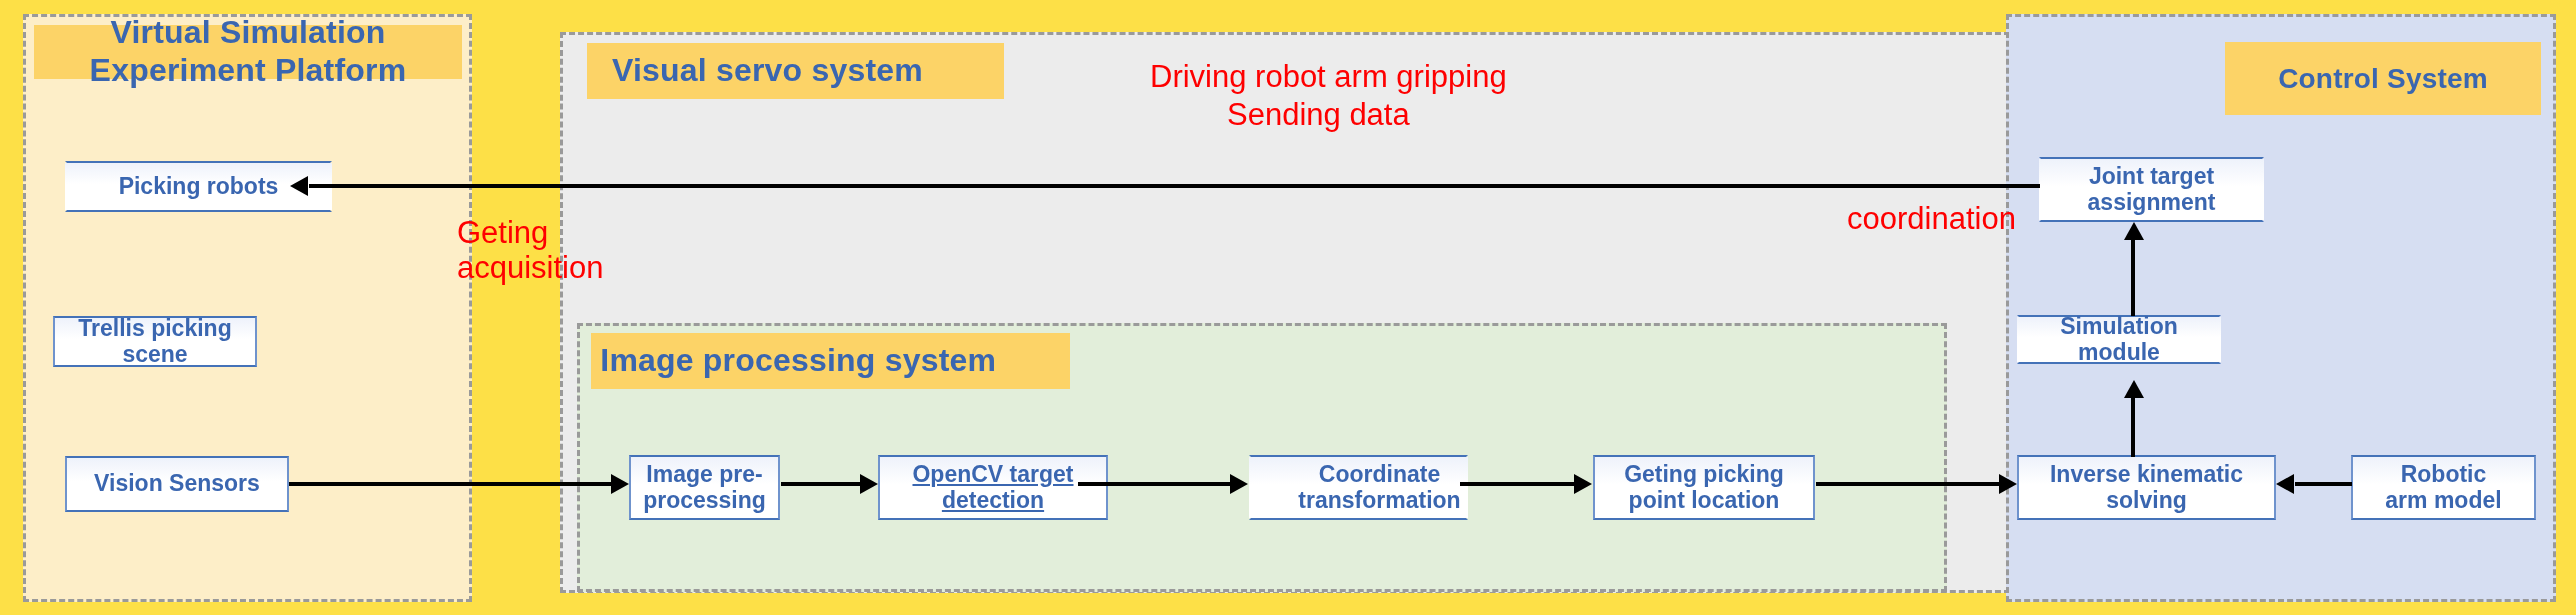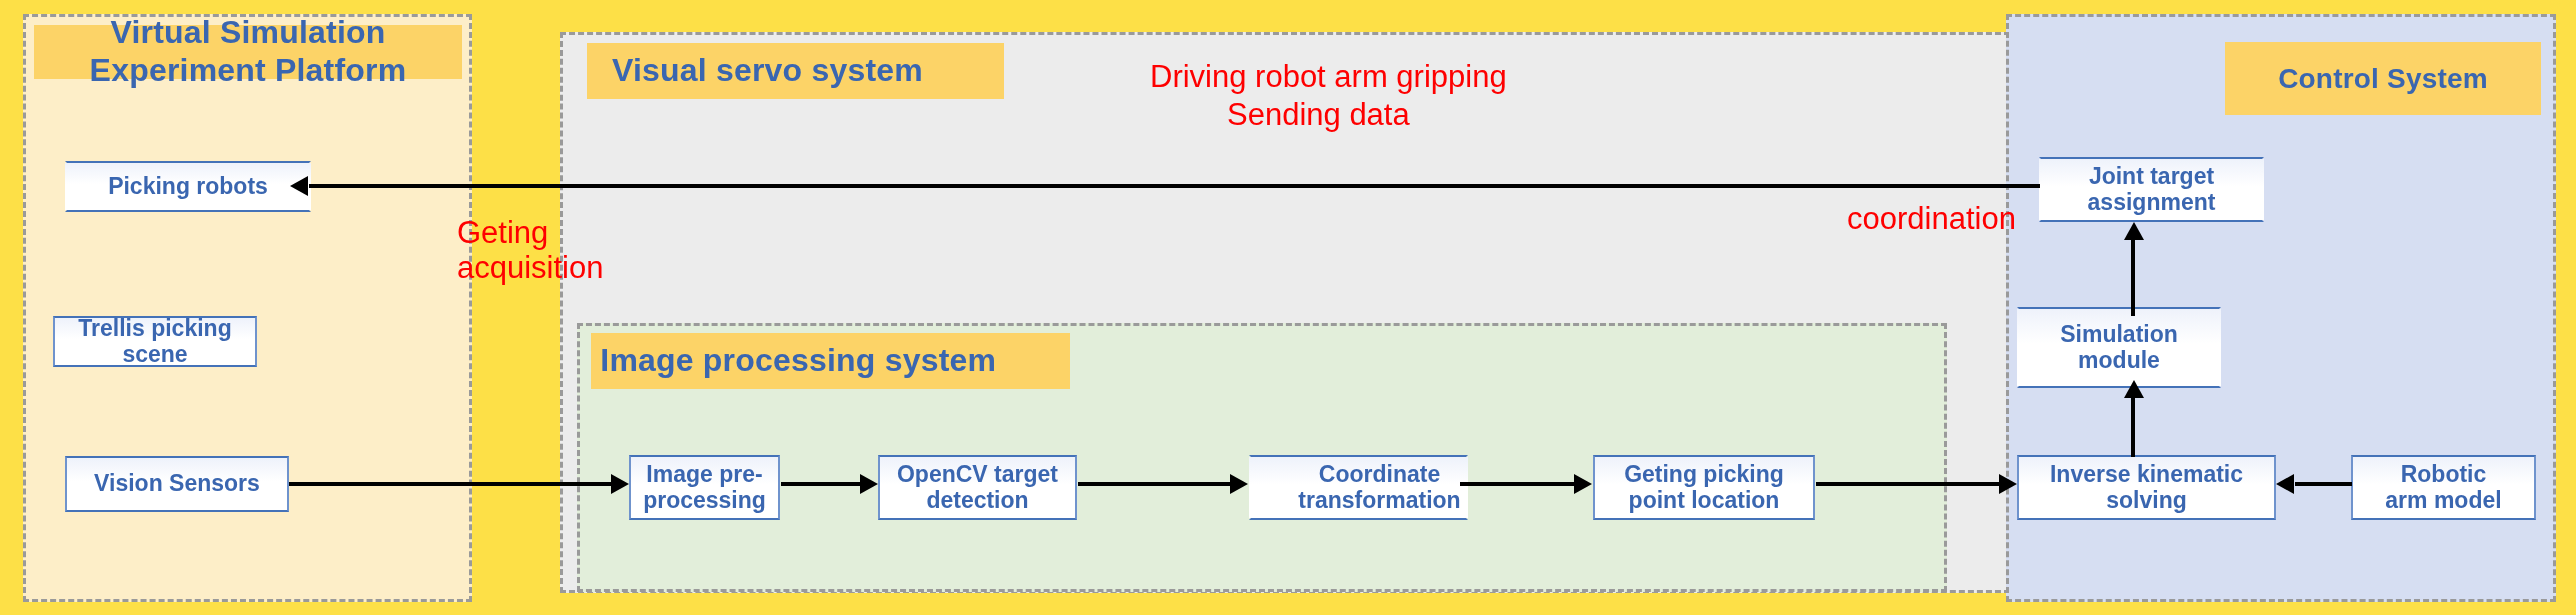--- a/index.html
+++ b/index.html
@@ -94,31 +94,31 @@
     line-height: 1.12;
     box-sizing: border-box;
     white-space: pre-line;
   }
   .node.soft {
     border-left-color: transparent;
     border-right-color: transparent;
   }
 
   
-  .n-picking-robots      { left: 65px;  top: 161px; width: 246px; height: 51px; }
+  .n-picking-robots      { left: 65px;  top: 161px; width: 267px; height: 51px; }
   .n-trellis             { left: 53px;  top: 316px; width: 204px; height: 51px; }
   .n-vision-sensors      { left: 65px;  top: 456px; width: 224px; height: 56px; }
 
   .n-img-pre             { left: 629px;  top: 455px; width: 151px; height: 65px; }
-  .n-opencv              { left: 878px; top: 455px; width: 199px; height: 65px; }
+  .n-opencv              { left: 878px; top: 455px; width: 230px; height: 65px; text-decoration: underline; }
   .n-coordtrans          { left: 1249px; top: 455px; width: 219px; height: 65px; padding-left: 42px; }
   .n-getpoint            { left: 1593px; top: 455px; width: 222px; height: 65px; }
 
   .n-joint-target        { left: 2039px; top: 157px; width: 225px; height: 65px; }
-  .n-sim-module          { left: 2017px; top: 307px; width: 204px; height: 81px; }
+  .n-sim-module          { left: 2017px; top: 315px; width: 204px; height: 49px; }
   .n-inverse-kin         { left: 2017px; top: 455px; width: 259px; height: 65px; }
   .n-robotic-arm         { left: 2351px; top: 455px; width: 185px; height: 65px; }
 
   
   .red-label {
     position: absolute;
     color: #fe0000;
     font-weight: normal;
     font-size: 31px;
     text-align: left;

